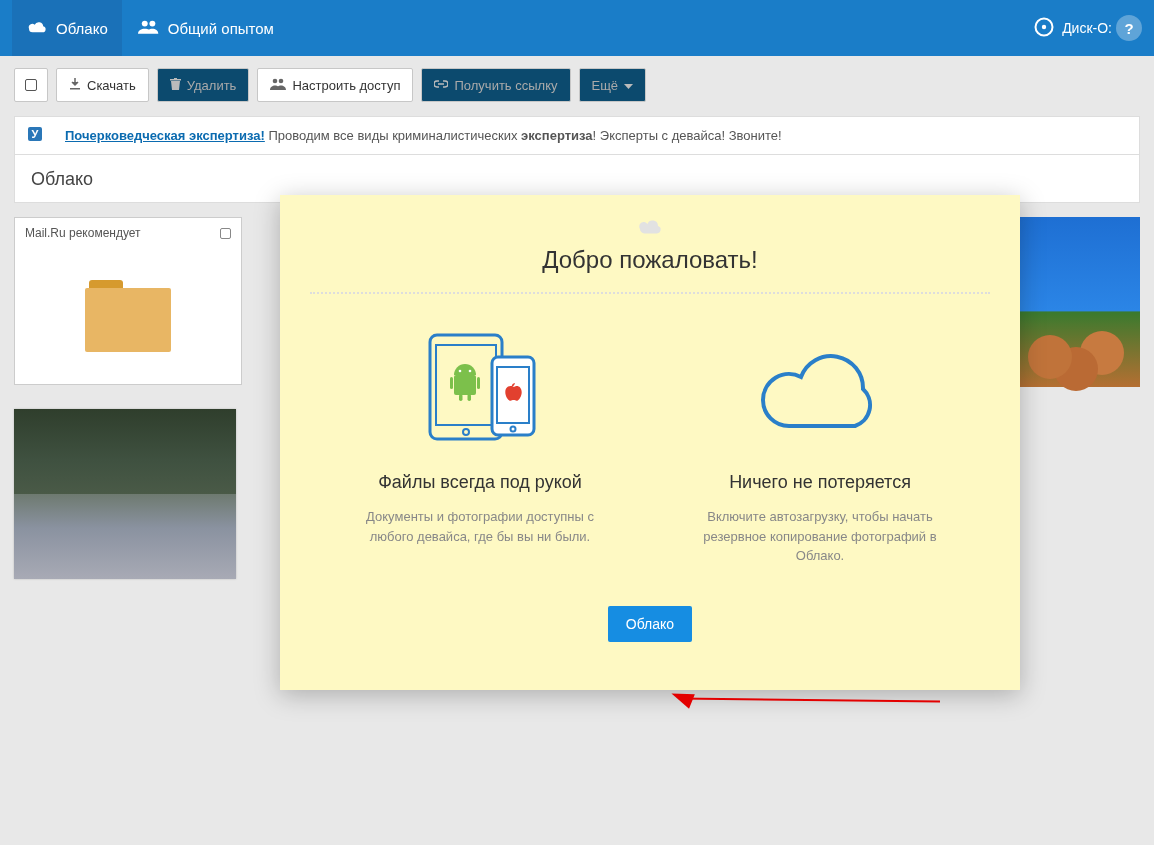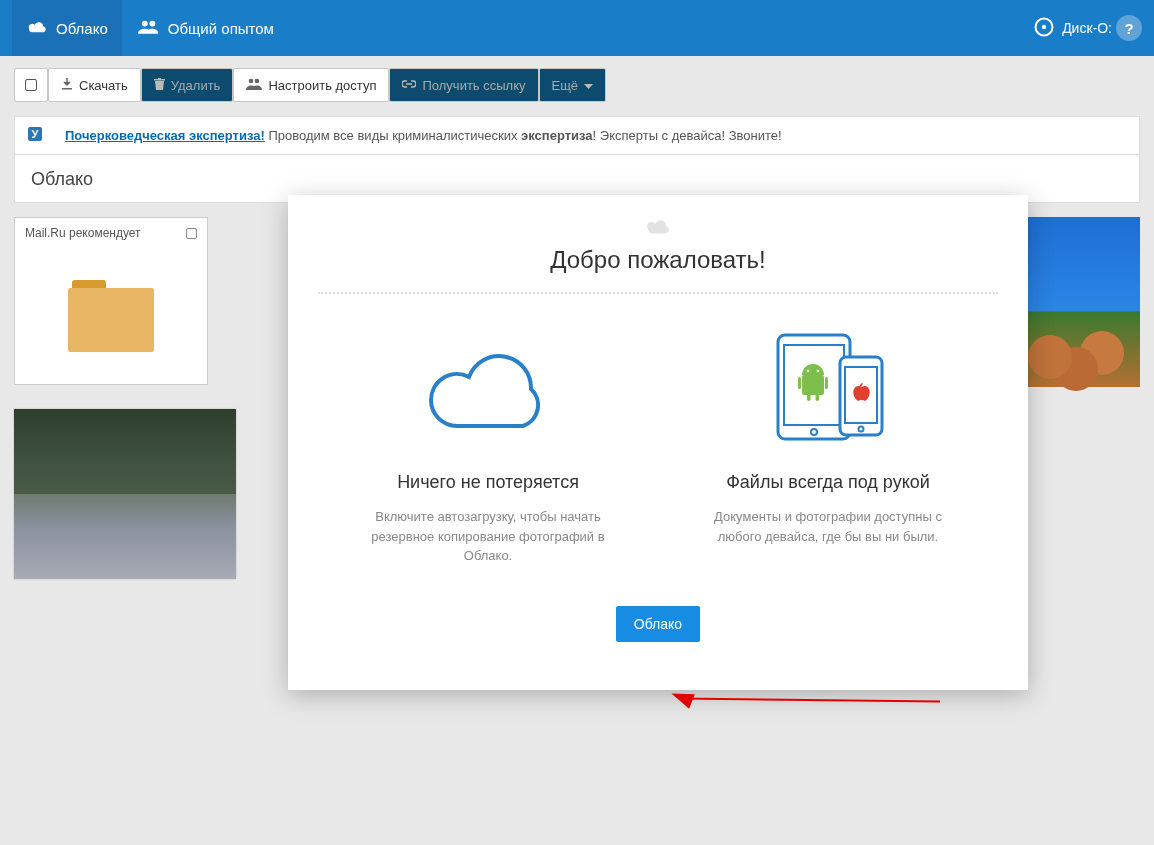--- a/index.html
+++ b/index.html
@@ -41,20 +41,21 @@
   background: rgba(255,255,255,0.3);
   display: flex; align-items: center; justify-content: center;
   font-weight: bold; font-size: 15px; cursor: pointer;
 }
 
 
 .toolbar-wrap {
   background: #e8e8e8;
   padding: 12px 14px 10px;
   display: flex;
+  gap: 8px;
 }
 .tb-checkbox {
   width: 34px; height: 34px; border: 1px solid #c7c7c7; background: #fff;
   display: flex; align-items: center; justify-content: center;
   border-radius: 2px;
 }
 .tb-checkbox .sq { width: 12px; height: 12px; border: 1.5px solid #555; border-radius: 2px; }
 .tb-btn {
   height: 34px; padding: 0 12px;
   border: 1px solid #c7c7c7; background: #fff;
@@ -94,21 +95,21 @@
 
 
 .content {
   margin: 14px 14px 0;
   display: flex;
   gap: 24px;
 }
 .leftcol { width: 230px; display: flex; flex-direction: column; gap: 24px; }
 .rightcol { margin-left: auto; }
 .card {
-  width: 194px; height: 168px;
+  width: 228px; height: 168px;
   border: 1px solid #ccc; background: #fff;
   position: relative;
   padding-top: 30px;
   display: flex; align-items: center; justify-content: center;
 }
 .card-title {
   position: absolute; top: 8px; left: 10px;
   font-size: 12px; color: #555;
 }
 .card-chk {
@@ -136,23 +137,23 @@
 .thumb-right { width: 120px; height: 170px; background: linear-gradient(to bottom, #1e6fd3 0%, #2b85e6 55%, #3a7a2e 56%, #b56f32 100%); position: relative; }
 .thumb-right::after { content:""; position:absolute; left:8px; bottom:8px; width:44px; height:44px; background:#c0733a; border-radius:50%; box-shadow: 26px 12px 0 0 #ba6a34, 52px -4px 0 0 #c77a40; }
 
 
 .modal-shadow {
   position: absolute; inset:0;
   
   pointer-events: none;
 }
 .modal {
-  position: absolute; top: 195px; left: 288px;
+  position: absolute; top: 195px; left: 280px;
   width: 740px; height: 495px;
-  background: #ffffff;
+  background: #fef9c3;
   box-shadow: 0 5px 24px rgba(0,0,0,0.25);
   pointer-events: auto;
   padding: 22px 40px 24px;
   text-align: center;
 }
 .modal-cloud-small { margin: 0 auto 8px; color: #e2e2e2; }
 .modal-title {
   font-size: 24px; font-weight: 400; color: #333;
   margin-bottom: 18px;
 }
@@ -313,30 +314,20 @@
       <svg width="26" height="18" viewBox="0 0 26 18">
           <path fill="currentColor" d="M21 9a5.5 5.5 0 0 0-10.6-2.1A4.4 4.4 0 0 0 3 12a4.4 4.4 0 0 0 4.4 4.4h12.1A3.8 3.8 0 0 0 21 9z"></path>
         </svg>
     </div>
     <div class="modal-title">Добро пожаловать!</div>
     <div class="modal-divider"></div>
 
     <div class="features">
       <div class="feature">
         <div class="feature-icon">
-          <svg width="150" height="110" viewBox="0 0 150 110">
-            <path fill="none" stroke="#2a7fc9" stroke-width="4" d="M118 55a32 32 0 0 0-62-12 26 26 0 0 0-38 23 26 26 0 0 0 26 26h66a22 22 0 0 0 8-37z"></path>
-          </svg>
-        </div>
-        <div class="feature-title">Ничего не потеряется</div>
-        <div class="feature-desc">Включите автозагрузку, чтобы начать резервное копирование фотографий в Облако.</div>
-      </div>
-
-      <div class="feature">
-        <div class="feature-icon">
           <svg width="120" height="120" viewBox="0 0 120 120">
 
             <rect x="10" y="6" width="72" height="104" rx="7" fill="none" stroke="#2a7fc9" stroke-width="3"></rect>
             <rect x="16" y="16" width="60" height="80" fill="none" stroke="#2a7fc9" stroke-width="2"></rect>
             <circle cx="46" cy="103" r="3" fill="none" stroke="#2a7fc9" stroke-width="2"></circle>
 
             <g transform="translate(34,38)">
               <rect x="0" y="8" width="22" height="20" rx="2" fill="#7cc04b"></rect>
               <path d="M0 8a11 11 0 0 1 22 0z" fill="#7cc04b"></path>
               <circle cx="6" cy="4" r="1.3" fill="#fff"></circle>
@@ -350,20 +341,30 @@
             <rect x="72" y="28" width="42" height="78" rx="6" fill="#fff" stroke="#2a7fc9" stroke-width="3"></rect>
             <rect x="77" y="38" width="32" height="56" fill="none" stroke="#2a7fc9" stroke-width="2"></rect>
             <circle cx="93" cy="100" r="2.5" fill="none" stroke="#2a7fc9" stroke-width="2"></circle>
 
             <path transform="translate(84,54)" fill="#e2402f" d="M13 3c-1.4 0-2.6.8-3.3.8S8 3 6.6 3C4 3 1.3 5 1.3 9.2c0 4.1 3 8.6 5.3 8.6 1 0 1.7-.7 3-.7s2 .7 3 .7c2.3 0 5.1-4.5 5.1-8.6C17.7 5 15 3 13 3zM10 2.3c.5-.6 1-1.6.9-2.3-.9.1-1.9.6-2.4 1.3-.5.6-.9 1.5-.8 2.3.9 0 1.8-.6 2.3-1.3z"></path>
           </svg>
         </div>
         <div class="feature-title">Файлы всегда под рукой</div>
         <div class="feature-desc">Документы и фотографии доступны с любого девайса, где бы вы ни были.</div>
       </div>
+
+      <div class="feature">
+        <div class="feature-icon">
+          <svg width="150" height="110" viewBox="0 0 150 110">
+            <path fill="none" stroke="#2a7fc9" stroke-width="4" d="M118 55a32 32 0 0 0-62-12 26 26 0 0 0-38 23 26 26 0 0 0 26 26h66a22 22 0 0 0 8-37z"></path>
+          </svg>
+        </div>
+        <div class="feature-title">Ничего не потеряется</div>
+        <div class="feature-desc">Включите автозагрузку, чтобы начать резервное копирование фотографий в Облако.</div>
+      </div>
     </div>
 
     <button class="modal-next">Облако</button>
   </div>
 </div>
 
 <svg class="red-arrow" width="260" height="120">
   <line x1="250" y1="110" x2="10" y2="10"></line>
   <polygon points="0,0 22,8 12,20" transform="translate(4,2) rotate(4)"></polygon>
 </svg>

